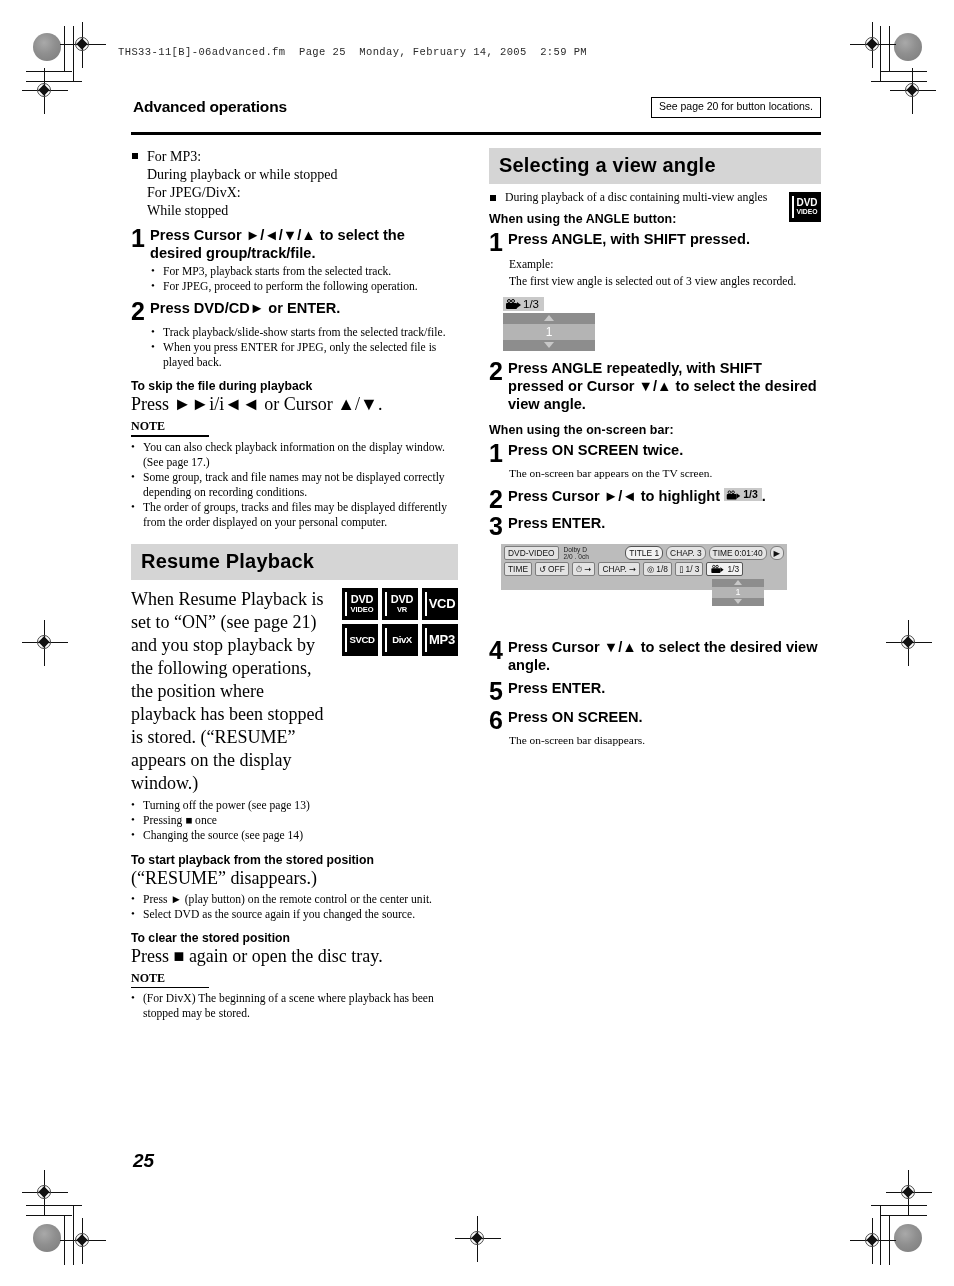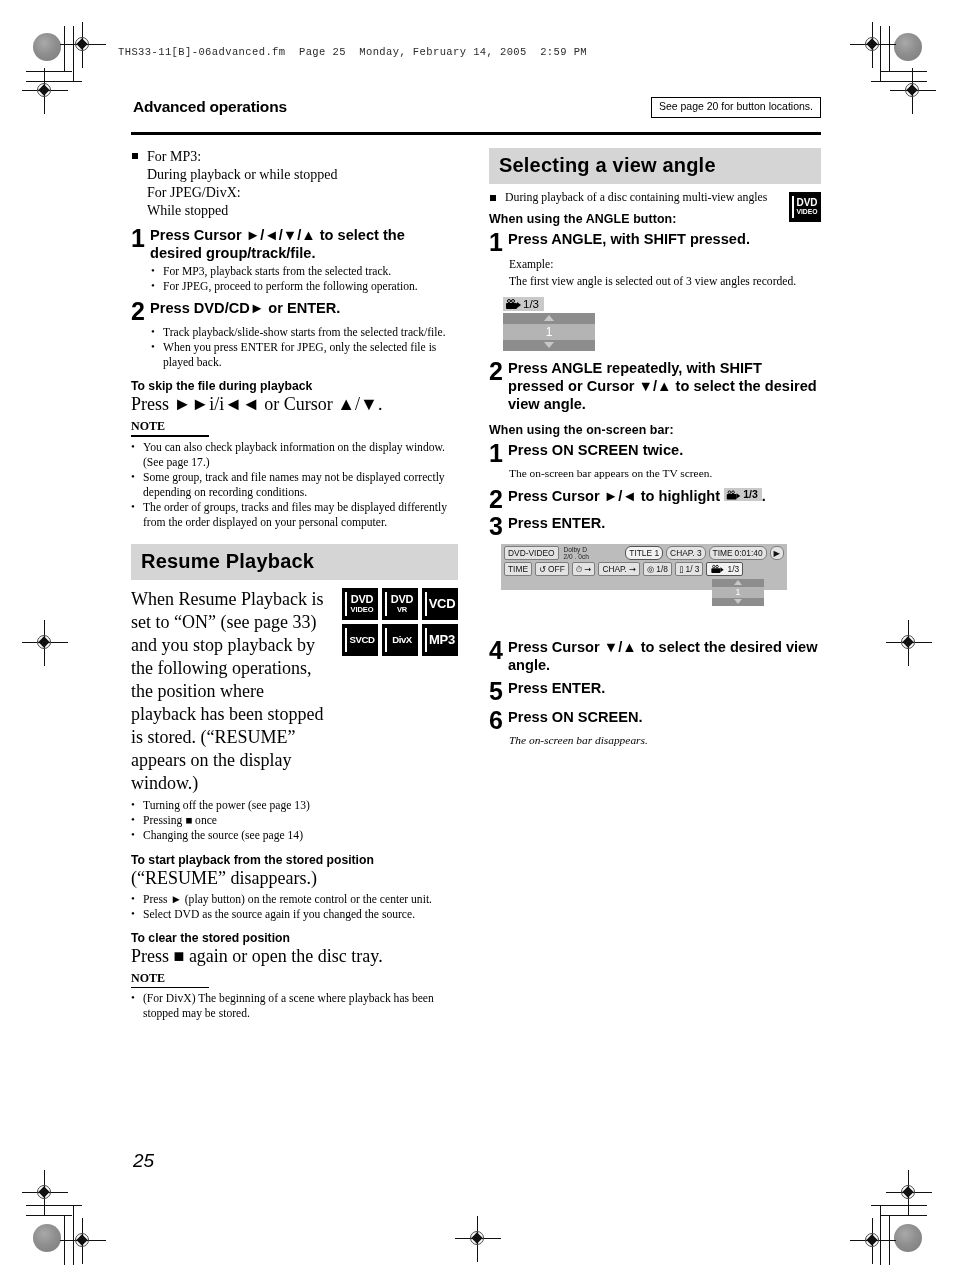--- a/index.html
+++ b/index.html
@@ -453,21 +453,21 @@
     color: #fff;
   }
   .tri-up-s { width:0;height:0;border-left:4px solid transparent;border-right:4px solid transparent;border-bottom:5px solid #c8c8c8; }
   .tri-dn-s { width:0;height:0;border-left:4px solid transparent;border-right:4px solid transparent;border-top:5px solid #c8c8c8; }
 
   .pagenum {
     position: absolute;
     left: 133px;
     top: 1150px;
     font-family: "Liberation Sans", sans-serif;
-    font-weight: normal;
+    font-weight: bold;
     font-style: italic;
     font-size: 19px;
   }
 </style>
 </head>
 <body>
 
 <div class="dot-gray" style="left:33px; top:33px; width:28px; height:28px;"></div>
 <div class="cropline" style="left:64px; top:26px; width:1px; height:46px;"></div>
 <div class="cropline" style="left:73px; top:26px; width:1px; height:56px;"></div>
@@ -608,21 +608,21 @@
         <li>You can also check playback information on the display window. (See page 17.)</li>
         <li>Some group, track and file names may not be displayed correctly depending on recording conditions.</li>
         <li>The order of groups, tracks and files may be displayed differently from the order displayed on your personal computer.</li>
       </ul>
 
       <div class="band">
         <div class="bt">Resume Playback</div>
       </div>
 
       <div class="disc-wrap" style="margin-top:8px;">
-        <div class="plain" style="width:200px;">When Resume Playback is set to “ON” (see page 33) and you stop playback by the following operations, the position where playback has been stopped is stored. (“RESUME” appears on the display window.)</div>
+        <div class="plain" style="width:200px;">When Resume Playback is set to “ON” (see page 21) and you stop playback by the following operations, the position where playback has been stopped is stored. (“RESUME” appears on the display window.)</div>
         <div class="disc-grid">
           <div class="disc-row">
             <div class="disc">
               <div class="l1">DVD</div>
               <div class="l2">VIDEO</div>
             </div>
             <div class="disc">
               <div class="l1">DVD</div>
               <div class="l2">VR</div>
             </div>
@@ -815,20 +815,20 @@
 
       <div class="step" style="margin-top:5px;">
         <div class="num">5</div>
         <div class="stxt">Press ENTER.</div>
       </div>
 
       <div class="step" style="margin-top:5px;">
         <div class="num">6</div>
         <div class="stxt">Press ON SCREEN.</div>
       </div>
-      <div class="plain" style="margin:1px 0 0 20px; font-size:11.4px;font-style:italic;">The on-screen bar disappears.</div>
+      <div class="plain" style="margin:1px 0 0 20px; font-size:11.4px;">The on-screen bar disappears.</div>
 
     </div>
 
   </div>
 </div>
 
 <div class="pagenum">25</div>
 
 </body></html>

